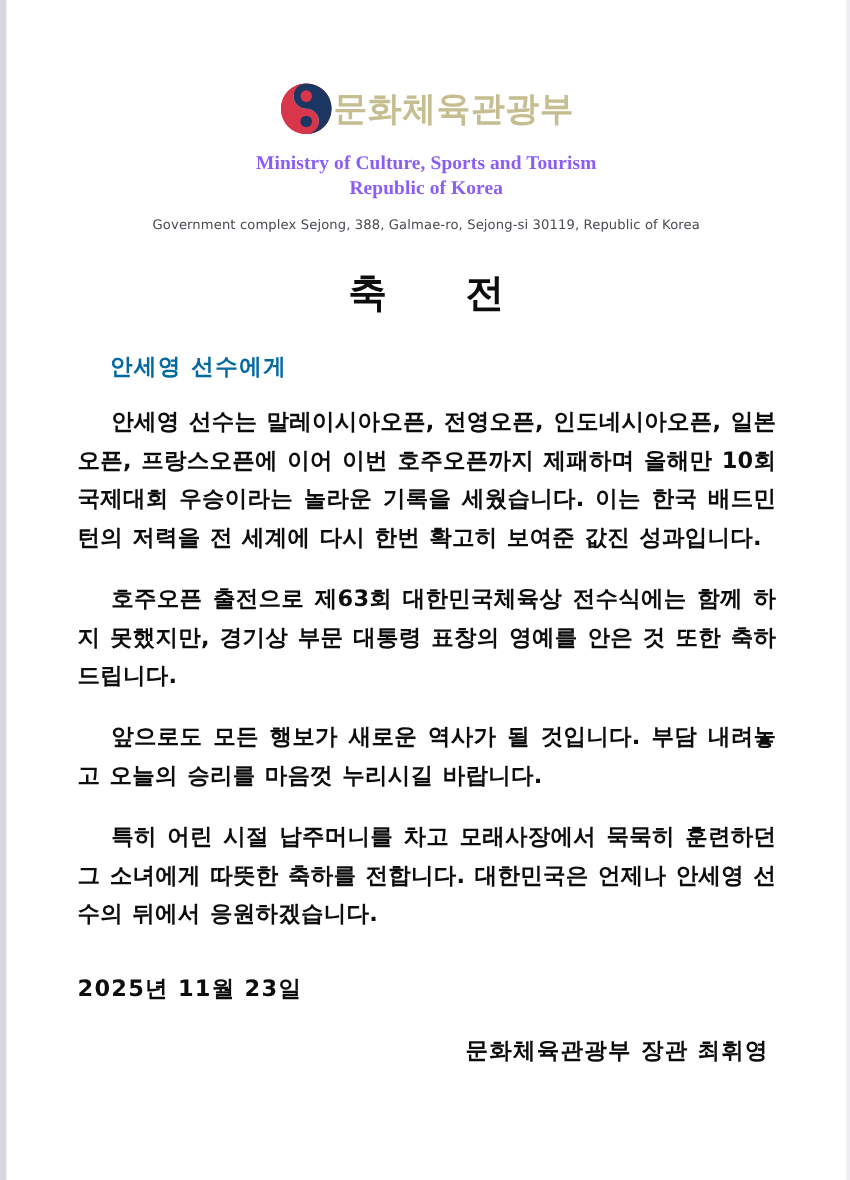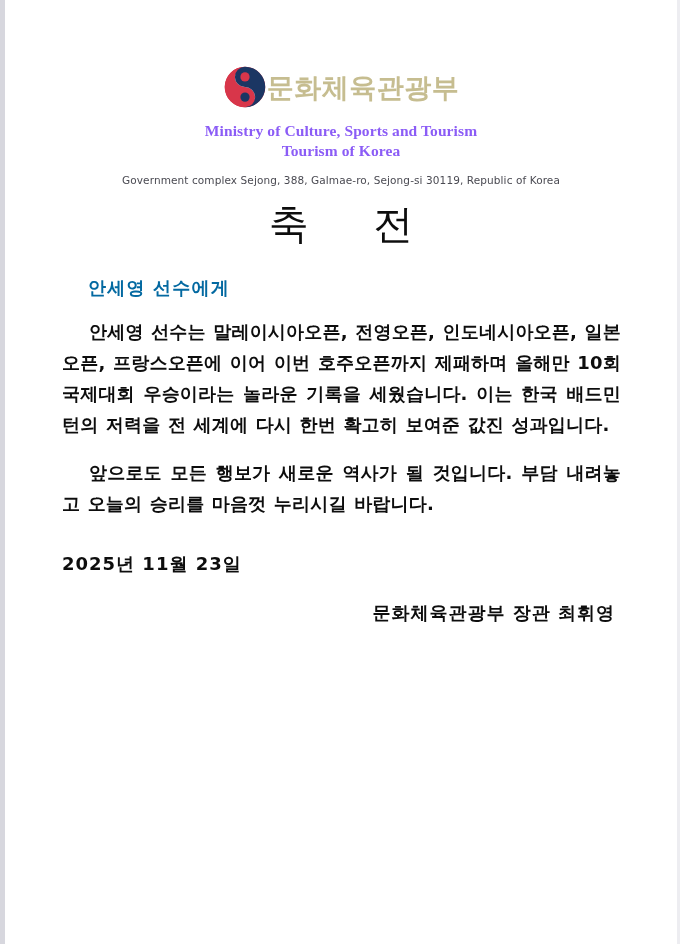--- a/index.html
+++ b/index.html
@@ -71,25 +71,25 @@
     margin-top: 13px;
     font-family: "DejaVu Sans", sans-serif;
     font-size: 10.5px;
     font-weight: 400;
     color: #4a4a52;
     letter-spacing: 0.1px;
   }
 
   
   .doc-title {
-    margin-top: 16px;
+    margin-top: 32px;
     text-align: center;
     font-family: "DejaVu Sans", sans-serif;
-    font-size: 40px;
-    font-weight: 400;
+    font-size: 31px;
+    font-weight: 700;
     color: #0d0d0d;
     letter-spacing: 26px;
     text-indent: 26px;
     line-height: 1.1;
   }
 
   
   .letter-body {
     margin: 0 auto;
     padding: 0 56px 0 57px;
@@ -170,34 +170,36 @@
         <path d="M50 4 A46 46 0 0 0 50 96 A23 23 0 0 0 50 50 A23 23 0 0 1 50 4 Z" fill="#d8364a"></path>
         <path d="M50 96 A46 46 0 0 0 50 4 A23 23 0 0 0 50 50 A23 23 0 0 1 50 96 Z" fill="#1b3663"></path>
         <circle cx="50" cy="27" r="10.5" fill="#d8364a"></circle>
         <circle cx="50" cy="73" r="10.5" fill="#1b3663"></circle>
       </svg>
       <span class="ministry-kr">문화체육관광부</span>
     </div>
 
     <div class="ministry-en">
       <div>Ministry of Culture, Sports and Tourism</div>
-      <div>Tourism of Korea</div>
+      <div>Republic of Korea</div>
     </div>
 
     <div class="address">Government  complex  Sejong, 388, Galmae-ro, Sejong-si 30119, Republic of Korea</div>
   </header>
 
   <h1 class="doc-title">축 전</h1>
 
   <main class="letter-body">
 
     <div class="salutation">안세영 선수에게</div>
 
     <p class="para">안세영 선수는 말레이시아오픈, 전영오픈, 인도네시아오픈, 일본오픈, 프랑스오픈에 이어 이번 호주오픈까지 제패하며 올해만 10회 국제대회 우승이라는 놀라운 기록을 세웠습니다. 이는 한국 배드민턴의 저력을 전 세계에 다시 한번 확고히 보여준 값진 성과입니다.</p>
+    <p class="para">호주오픈 출전으로 제63회 대한민국체육상 전수식에는 함께 하지 못했지만, 경기상 부문 대통령 표창의 영예를 안은 것 또한 축하드립니다.</p>
     <p class="para">앞으로도 모든 행보가 새로운 역사가 될 것입니다. 부담 내려놓고 오늘의 승리를 마음껏 누리시길 바랍니다.</p>
+    <p class="para">특히 어린 시절 납주머니를 차고 모래사장에서 묵묵히 훈련하던 그 소녀에게 따뜻한 축하를 전합니다. 대한민국은 언제나 안세영 선수의 뒤에서 응원하겠습니다.</p>
 
     <div class="signoff">
       <div class="date-line">2025년 11월 23일</div>
       <div class="signature-line">문화체육관광부 장관 최휘영</div>
     </div>
 
   </main>
 
 </div>
 

